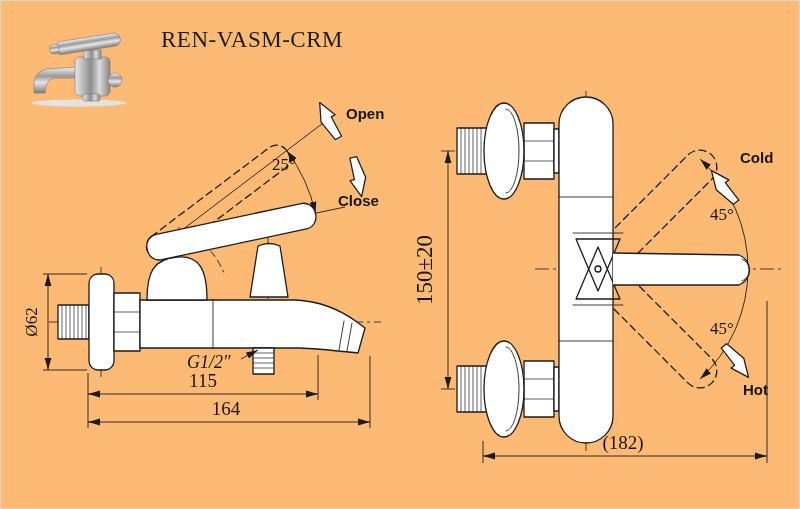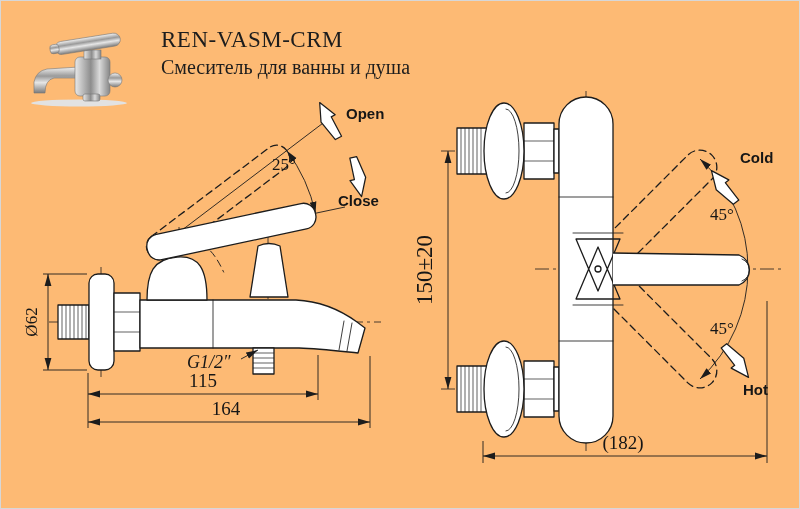--- a/index.html
+++ b/index.html
@@ -57,21 +57,20 @@
     <g transform="rotate(-9 60 32)">
       <rect x="38" y="24" width="66" height="13" rx="6.5" fill="url(#chv)" stroke="#777" stroke-width=".6"></rect>
       <rect x="33" y="26" width="9" height="9" rx="3" fill="url(#chv)" stroke="#777" stroke-width=".6"></rect>
     </g>
     <circle cx="98" cy="65" r="7" fill="url(#chv)" stroke="#777" stroke-width=".6"></circle>
     <rect x="66" y="79" width="17" height="7" rx="2" fill="url(#chh)" stroke="#777" stroke-width=".6"></rect>
   </svg>
 
   <div class="header">
     <div class="model">REN-VASM-CRM</div>
-    <div class="subtitle">Смеситель для ванны и душа</div>
   </div>
 
   <svg class="draw" width="800" height="509" viewBox="0 0 800 509">
     <defs>
       <marker id="arr" markerWidth="13" markerHeight="9" refX="12" refY="4" orient="auto-start-reverse" markerUnits="userSpaceOnUse">
         <path d="M12,4 L0,0.6 L0,7.4 Z" fill="#1c1c1c"></path>
       </marker>
       <path id="harr" class="harrow" d="M0,-22 L8,-4 L3.5,-4 L3.5,18 L-3.5,18 L-8,-4 Z"></path>
     </defs>
 

